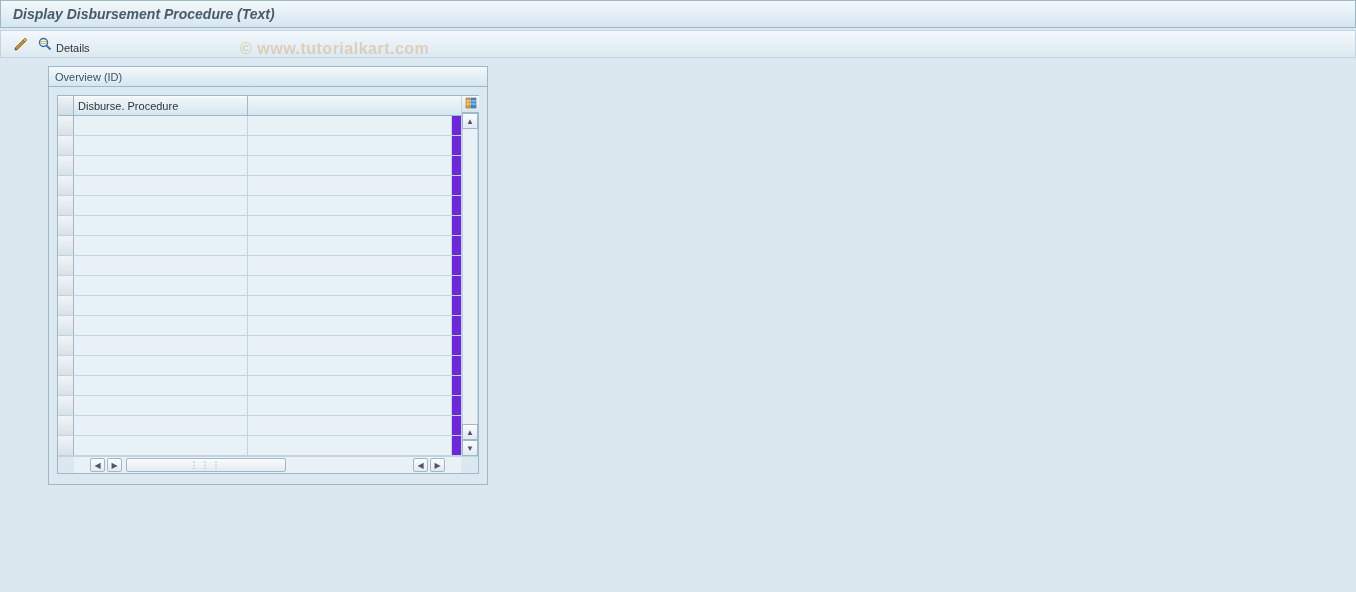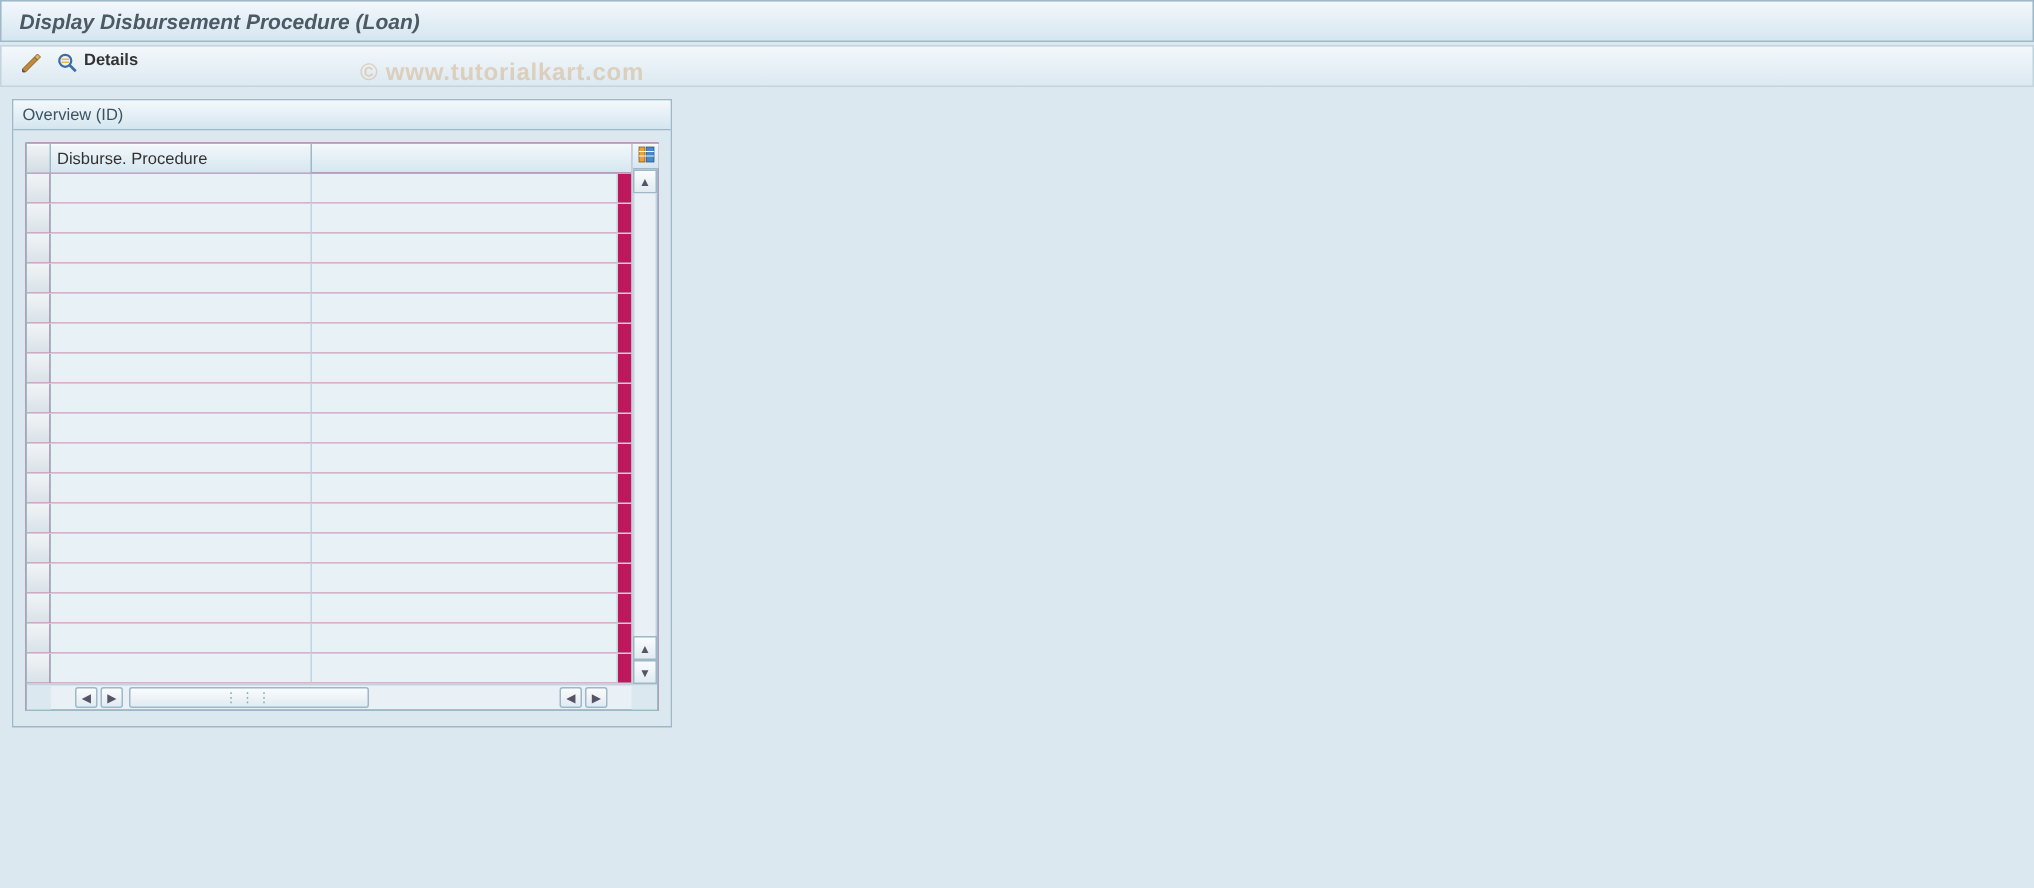--- a/index.html
+++ b/index.html
@@ -45,44 +45,44 @@
       border-top: 1px solid #c3d4de;
       display: flex;
       align-items: center;
       padding-left: 10px;
       gap: 4px;
       position: relative;
     }
 
     .toolbar-btn {
       display: flex;
-      align-items: flex-start;
+      align-items: flex-end;
       height: 20px;
       cursor: pointer;
       padding: 0 2px;
-      font-weight: bold;
     }
 
     
     .watermark {
       position: absolute;
       left: 240px;
       top: 40px;
       font-size: 16px;
       font-weight: bold;
       color: rgba(214, 175, 133, 0.5);
       pointer-events: none;
       z-index: 100;
       letter-spacing: 0.5px;
     }
 
     
     .content {
       padding: 8px;
       height: calc(100% - 58px);
+      margin-left: 40px;
     }
 
     
     .panel {
       width: 440px;
       border: 1px solid #9fb8c8;
       background: #dbe8ef;
     }
 
     .panel-header {
@@ -97,21 +97,21 @@
     }
 
     .panel-body {
       padding: 8px 8px 10px 8px;
       background: #dbe8ef;
     }
 
     
     .table-wrapper {
       border: 1px solid #9fb8c8;
-      background: #be185d;
+      background: #6d28d9;
       position: relative;
     }
 
     .table-main {
       display: flex;
     }
 
     .table-grid-area {
       flex: 1;
     }
@@ -282,21 +282,21 @@
     }
 
     
     svg.ic { width: 16px; height: 16px; }
     svg.ic-sm { width: 12px; height: 12px; }
   </style>
 </head>
 <body>
 
 <div class="title-bar">
-  <span>Display Disbursement Procedure (Loan)</span>
+  <span>Display Disbursement Procedure (Text)</span>
 </div>
 <div class="toolbar-line"></div>
 
 <div class="toolbar">
   <div class="toolbar-btn" title="Toggle Change Mode">
     <span>
       <svg class="ic" viewBox="0 0 16 16">
         <path d="M2 12 L10 4 L12 6 L4 14 L2 14 Z" fill="#c08a3a" stroke="#7a5720" stroke-width="0.6"></path>
         <path d="M10 4 L12 2 L14 4 L12 6 Z" fill="#e0b060" stroke="#7a5720" stroke-width="0.6"></path>
         <path d="M2 14 L2 12 L4 14 Z" fill="#555"></path>

